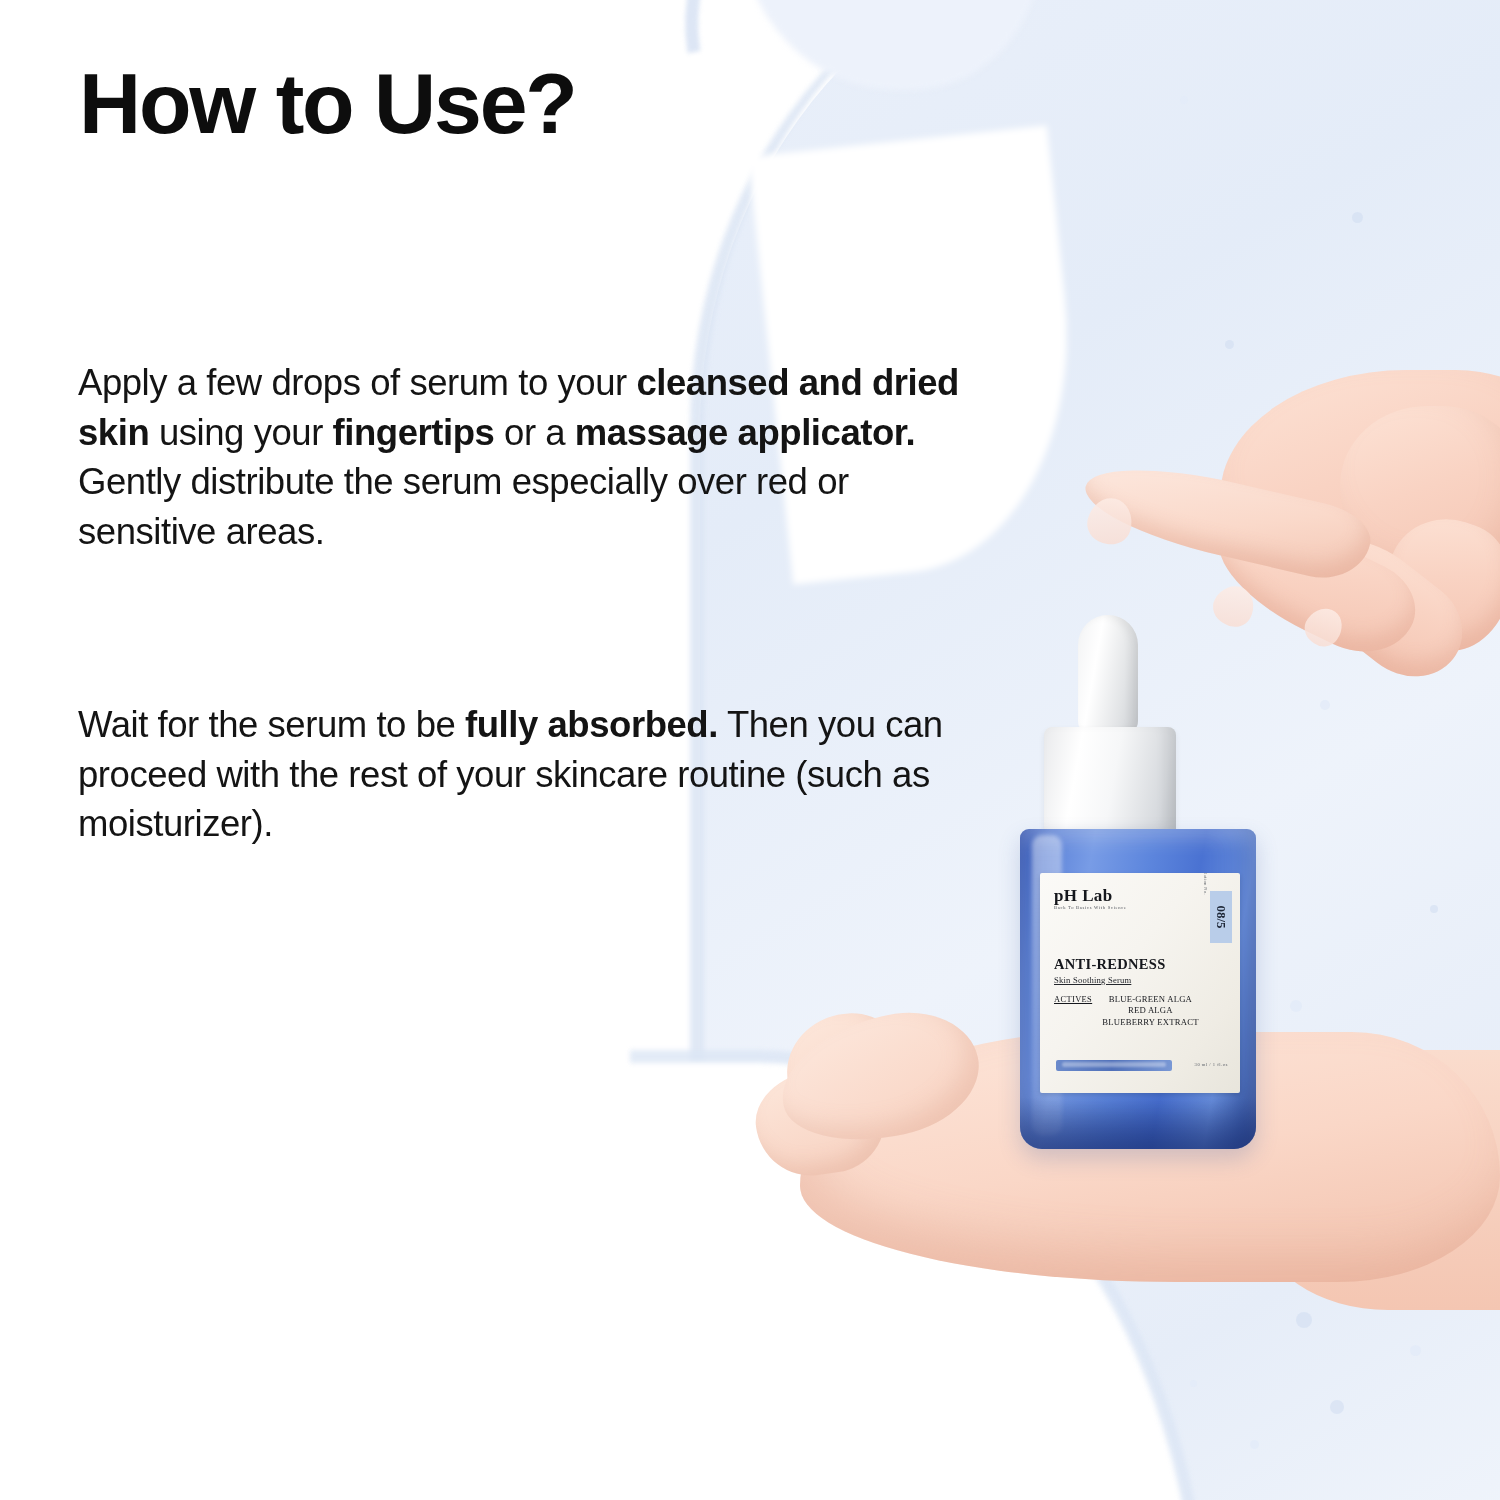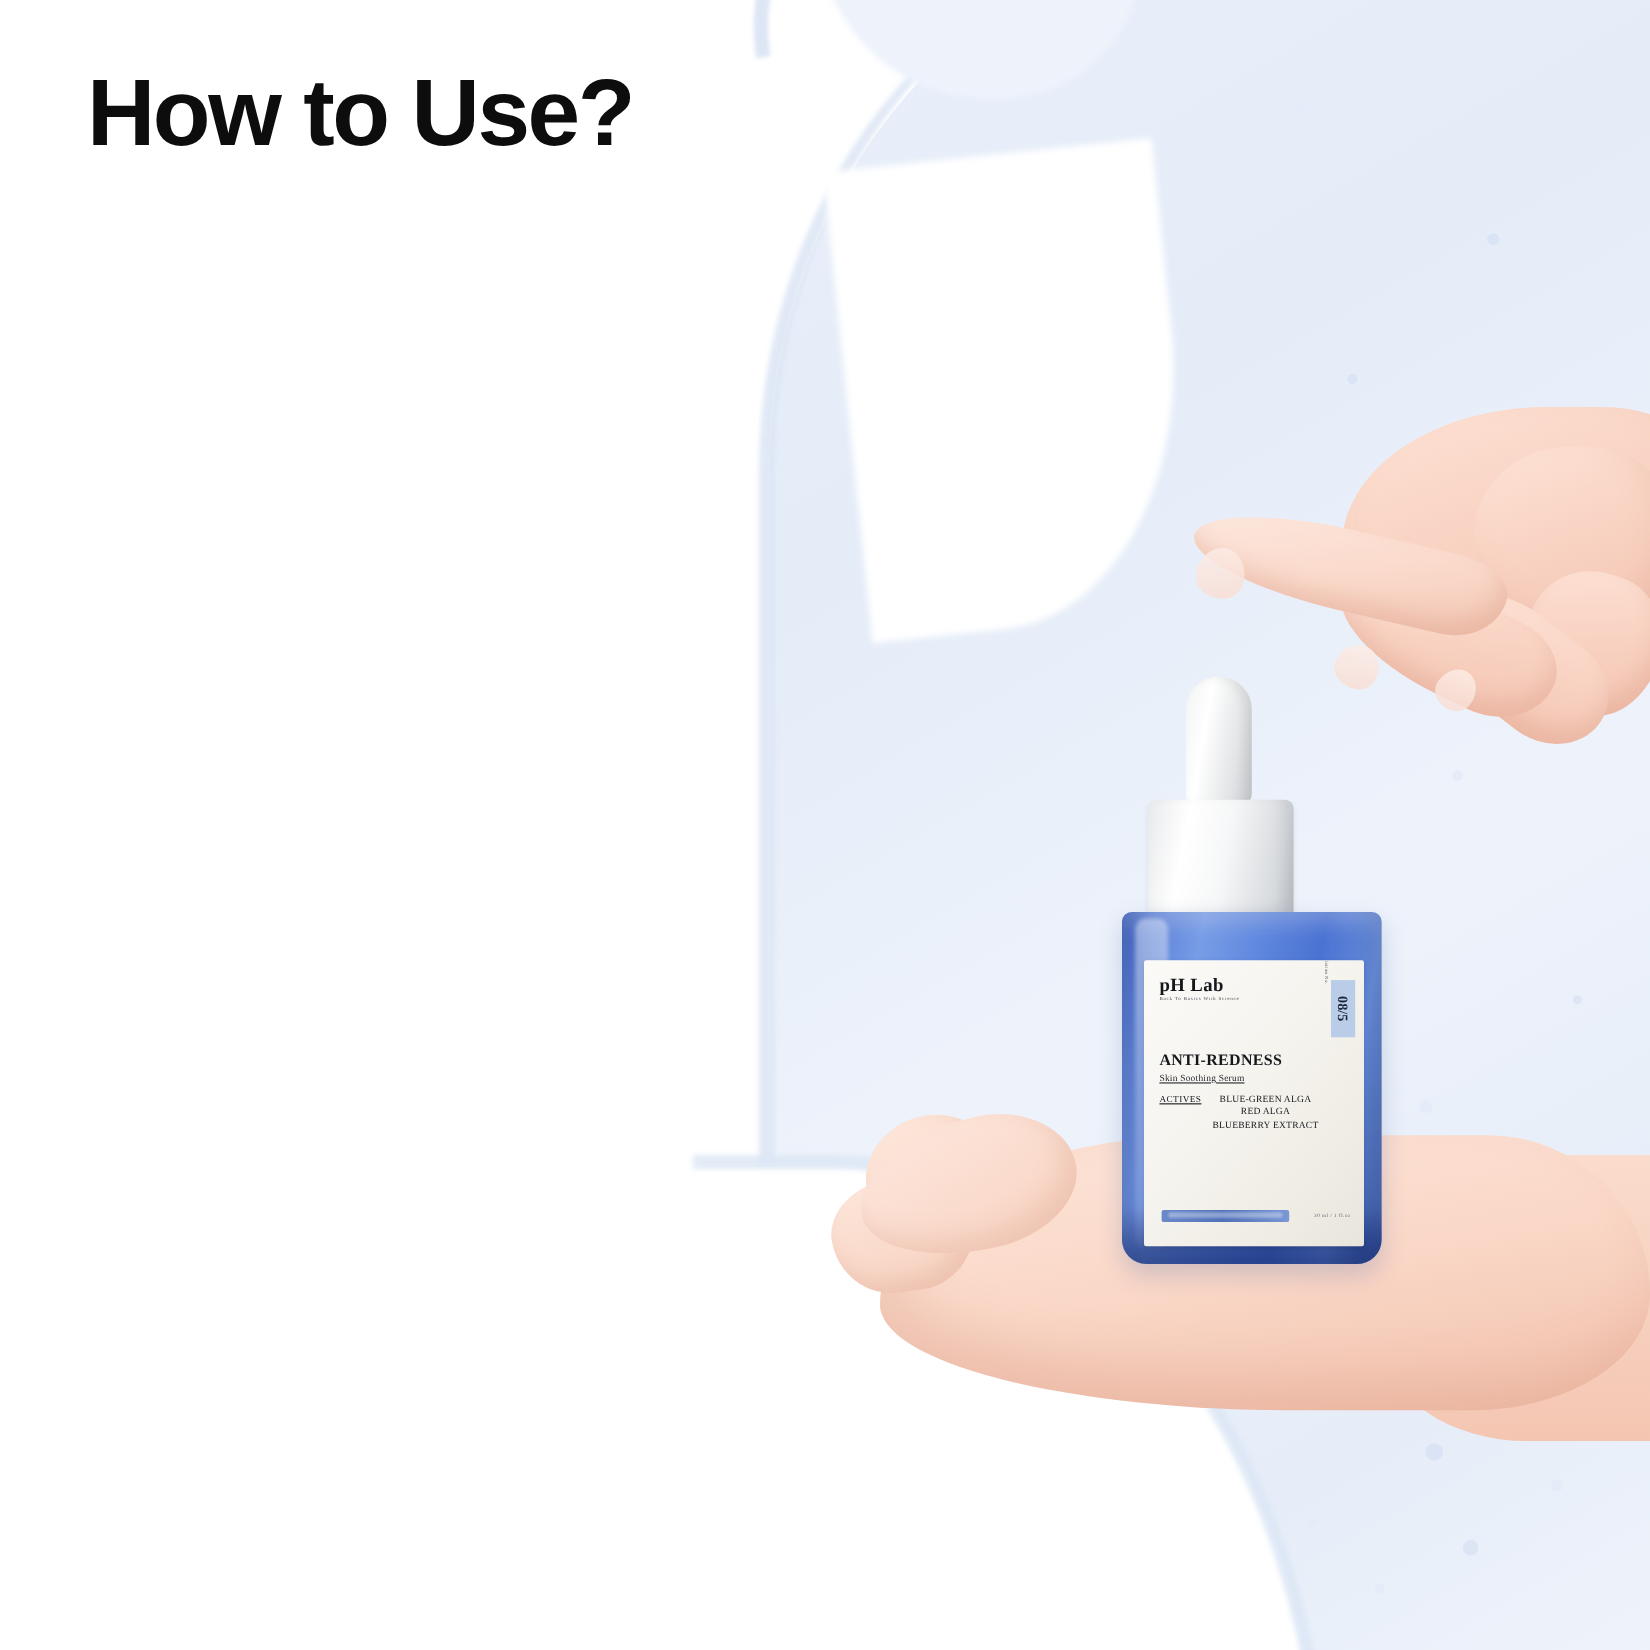--- a/index.html
+++ b/index.html
@@ -218,21 +218,21 @@
     border-radius:10px; filter:blur(2px);
   }
   .glass-bottomband {
     position:absolute; left:0; bottom:0; width:100%; height:52px;
     background:linear-gradient(180deg,rgba(30,56,130,.0),rgba(20,40,105,.45));
   }
 
   
   .label {
     position:absolute; left:28px; top:258px;
-    width:200px; height:260px;
+    width:200px; height:220px;
     background:linear-gradient(130deg,#fbfaf7 0%,#f6f4ef 42%,#efece4 78%,#e8e5dc 100%);
     box-shadow:0 2px 5px rgba(0,0,0,.14);
     border-radius:2px;
     overflow:hidden;
   }
   .label-inner { position:absolute; inset:0; padding:14px 12px 10px 14px;
                  font-family:"Liberation Serif", serif; color:#15171c; }
 
   .brand { font-size:17px; font-weight:700; letter-spacing:.4px; line-height:1; }
   .brand-sub {
@@ -367,17 +367,19 @@
         <div class="volume">30 ml / 1 fl.oz</div>
       </div>
     </div>
   </div>
 </div>
 
 <div id="content">
   <h1 id="page-title">How to Use?</h1>
 
   <section class="step-block" id="step-1">
+    <p class="step-body"><span>Apply a few drops of serum to your </span><b>cleansed and dried skin</b><span> using your </span><b>fingertips</b><span> or a </span><b>massage applicator.</b><span> Gently distribute the serum especially over red or sensitive areas.</span></p>
   </section>
 
   <section class="step-block" id="step-2">
+    <p class="step-body"><span>Wait for the serum to be </span><b>fully absorbed.</b><span> Then you can proceed with the rest of your skincare routine (such as moisturizer).</span></p>
   </section>
 </div>
 
 </body></html>

